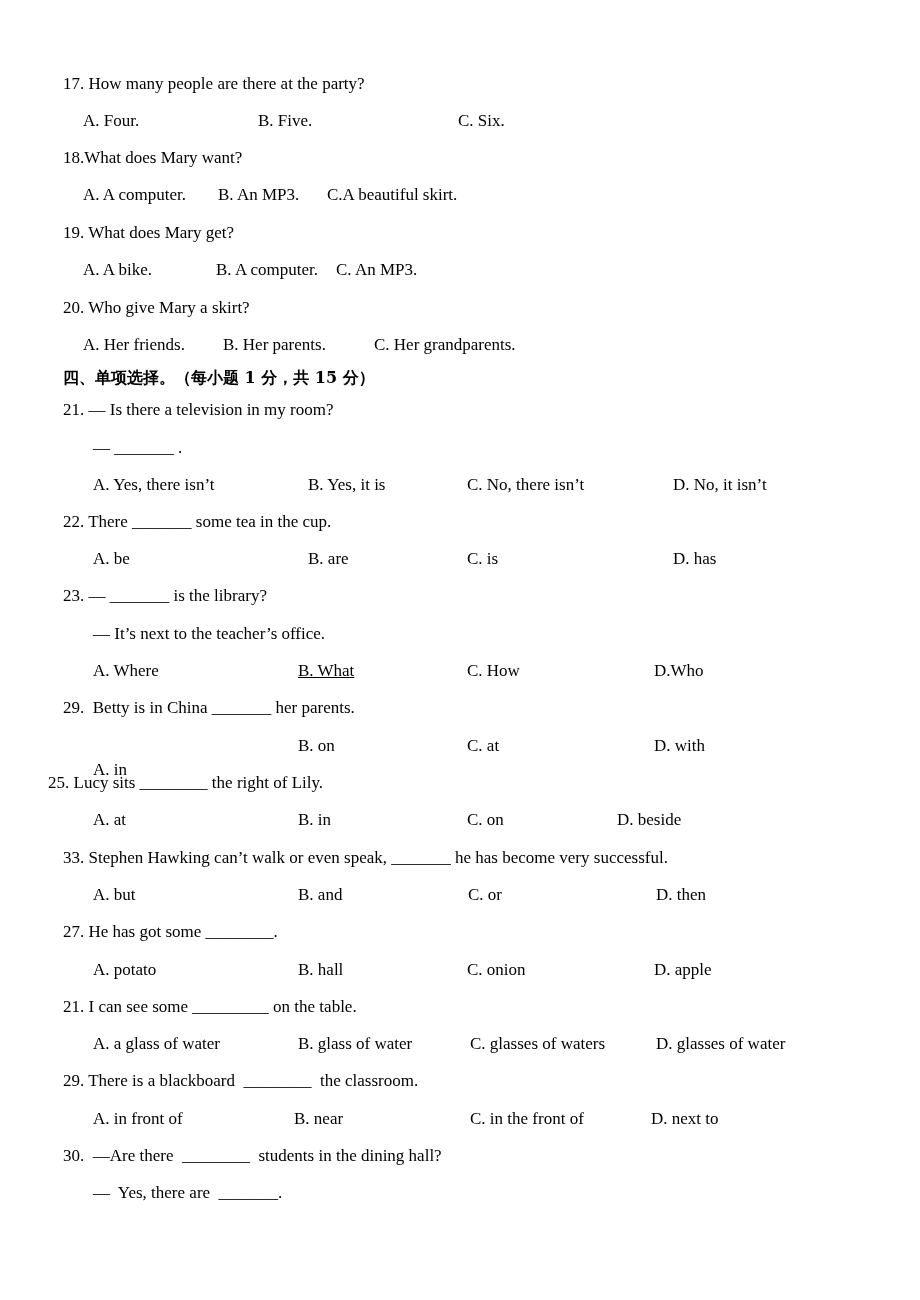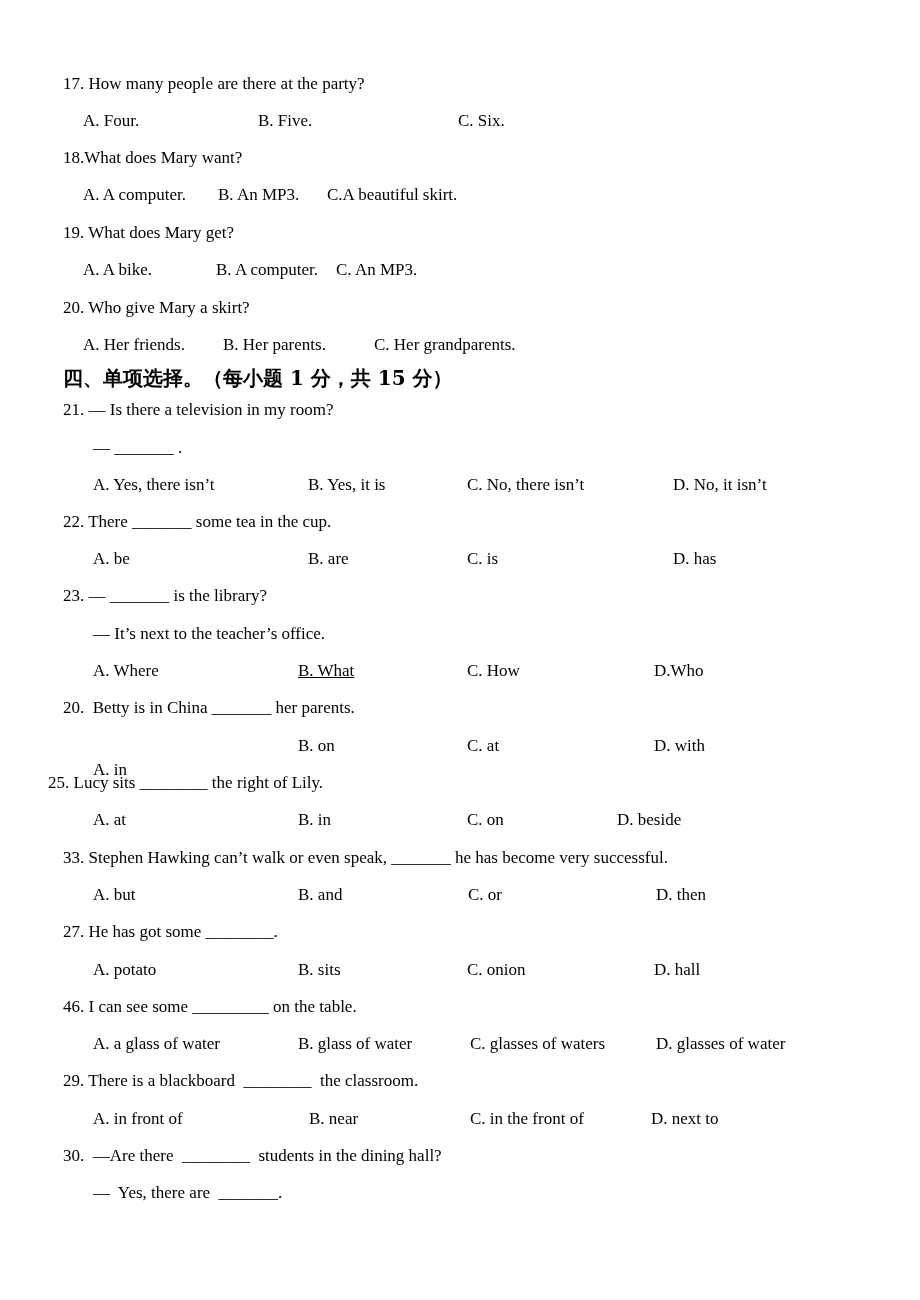--- a/index.html
+++ b/index.html
@@ -2,21 +2,21 @@
 <html><head>
   <meta charset="utf-8">
   <style>
     html, body { margin: 0; padding: 0; background: #ffffff; }
     body {
       width: 920px; height: 1300px; position: relative; overflow: hidden;
       font-family: "Liberation Serif", "DejaVu Serif", serif;
       color: #000000; font-size: 17px;
     }
     .line { position: absolute; white-space: pre; line-height: 20px; }
-    .heading { font-weight: bold; font-family: "DejaVu Serif", "Liberation Serif", serif; font-size: 20px; }
+    .heading { font-weight: bold; font-family: "DejaVu Serif", "Liberation Serif", serif; font-size: 16px; }
     .opt { position: absolute; white-space: pre; line-height: 20px; }
   </style>
 </head>
 <body>
 
 <div id="page">
     <div class="line" style="left: 63px; top: 74px;"><span>17.</span> <span>How many people are there at the party?</span></div>
     <div class="opt" style="left: 83px; top: 111px;">A. Four.</div>
     <div class="opt" style="left: 258px; top: 111px;">B. Five.</div>
     <div class="opt" style="left: 458px; top: 111px;">C. Six.</div>
@@ -43,45 +43,45 @@
     <div class="opt" style="left: 93px; top: 549px;">A. be</div>
     <div class="opt" style="left: 308px; top: 549px;">B. are</div>
     <div class="opt" style="left: 467px; top: 549px;">C. is</div>
     <div class="opt" style="left: 673px; top: 549px;">D. has</div>
     <div class="line" style="left: 63px; top: 586px;">23. — _______ is the library?</div>
     <div class="line" style="left: 93px; top: 624px;">— It’s next to the teacher’s office.</div>
     <div class="opt" style="left: 93px; top: 661px;">A. Where</div>
     <div class="opt" style="left: 298px; top: 661px; text-decoration: underline;">B. What</div>
     <div class="opt" style="left: 467px; top: 661px; text-align: right;">C. How</div>
     <div class="opt" style="left: 654px; top: 661px;">D.Who</div>
-    <div class="line" style="left: 63px; top: 698px;">20.  Betty is in China _______ her parents.</div>
+    <div class="line" style="left: 63px; top: 698px;">29.  Betty is in China _______ her parents.</div>
     <div class="opt" style="left: 93px; top: 736px; margin-top: 24px;">A. in</div>
     <div class="opt" style="left: 298px; top: 736px;">B. on</div>
     <div class="opt" style="left: 467px; top: 736px;">C. at</div>
     <div class="opt" style="left: 654px; top: 736px;">D. with</div>
     <div class="line" style="left: 48px; top: 773px;">25. Lucy sits ________ the right of Lily.</div>
     <div class="opt" style="left: 93px; top: 810px;">A. at</div>
     <div class="opt" style="left: 298px; top: 810px;">B. in</div>
     <div class="opt" style="left: 467px; top: 810px;">C. on</div>
     <div class="opt" style="left: 617px; top: 810px;">D. beside</div>
     <div class="line" style="left: 63px; top: 848px;">33. Stephen Hawking can’t walk or even speak, _______ he has become very successful.</div>
     <div class="opt" style="left: 93px; top: 885px;">A. but</div>
     <div class="opt" style="left: 298px; top: 885px;">B. and</div>
     <div class="opt" style="left: 468px; top: 885px;">C. or</div>
     <div class="opt" style="left: 656px; top: 885px;">D. then</div>
     <div class="line" style="left: 63px; top: 922px;">27. He has got some ________.</div>
     <div class="opt" style="left: 93px; top: 960px;">A. potato</div>
-    <div class="opt" style="left: 298px; top: 960px;">B. sits</div>
+    <div class="opt" style="left: 298px; top: 960px;">B. hall</div>
     <div class="opt" style="left: 467px; top: 960px;">C. onion</div>
-    <div class="opt" style="left: 654px; top: 960px;">D. hall</div>
-    <div class="line" style="left: 63px; top: 997px;">46. I can see some _________ on the table.</div>
+    <div class="opt" style="left: 654px; top: 960px;">D. apple</div>
+    <div class="line" style="left: 63px; top: 997px;">21. I can see some _________ on the table.</div>
     <div class="opt" style="left: 93px; top: 1034px;">A. a glass of water</div>
     <div class="opt" style="left: 298px; top: 1034px;">B. glass of water</div>
     <div class="opt" style="left: 470px; top: 1034px;">C. glasses of waters</div>
     <div class="opt" style="left: 656px; top: 1034px;">D. glasses of water</div>
     <div class="line" style="left: 63px; top: 1071px;">29. There is a blackboard  ________  the classroom.</div>
     <div class="opt" style="left: 93px; top: 1109px;">A. in front of</div>
-    <div class="opt" style="left: 294px; top: 1109px; margin-left: 15px;">B. near</div>
+    <div class="opt" style="left: 294px; top: 1109px;">B. near</div>
     <div class="opt" style="left: 470px; top: 1109px;">C. in the front of</div>
     <div class="opt" style="left: 651px; top: 1109px;">D. next to</div>
     <div class="line" style="left: 63px; top: 1146px;">30.  —Are there  ________  students in the dining hall?</div>
     <div class="line" style="left: 93px; top: 1183px;">—  Yes, there are  _______.</div>
   </div>
 
 </body></html>

